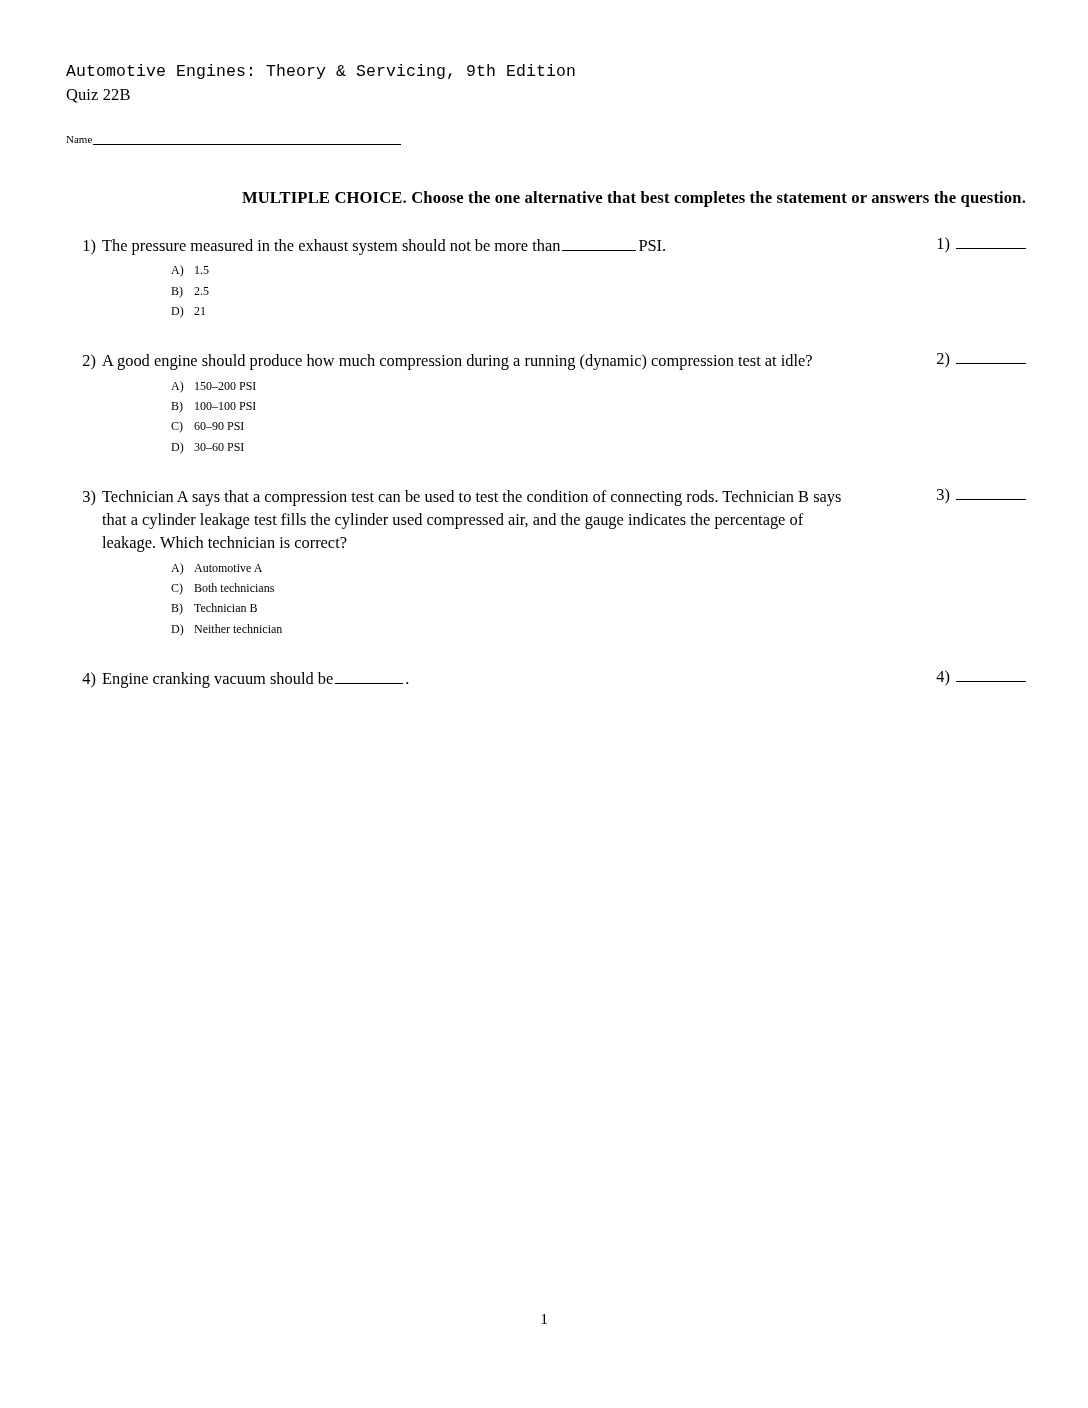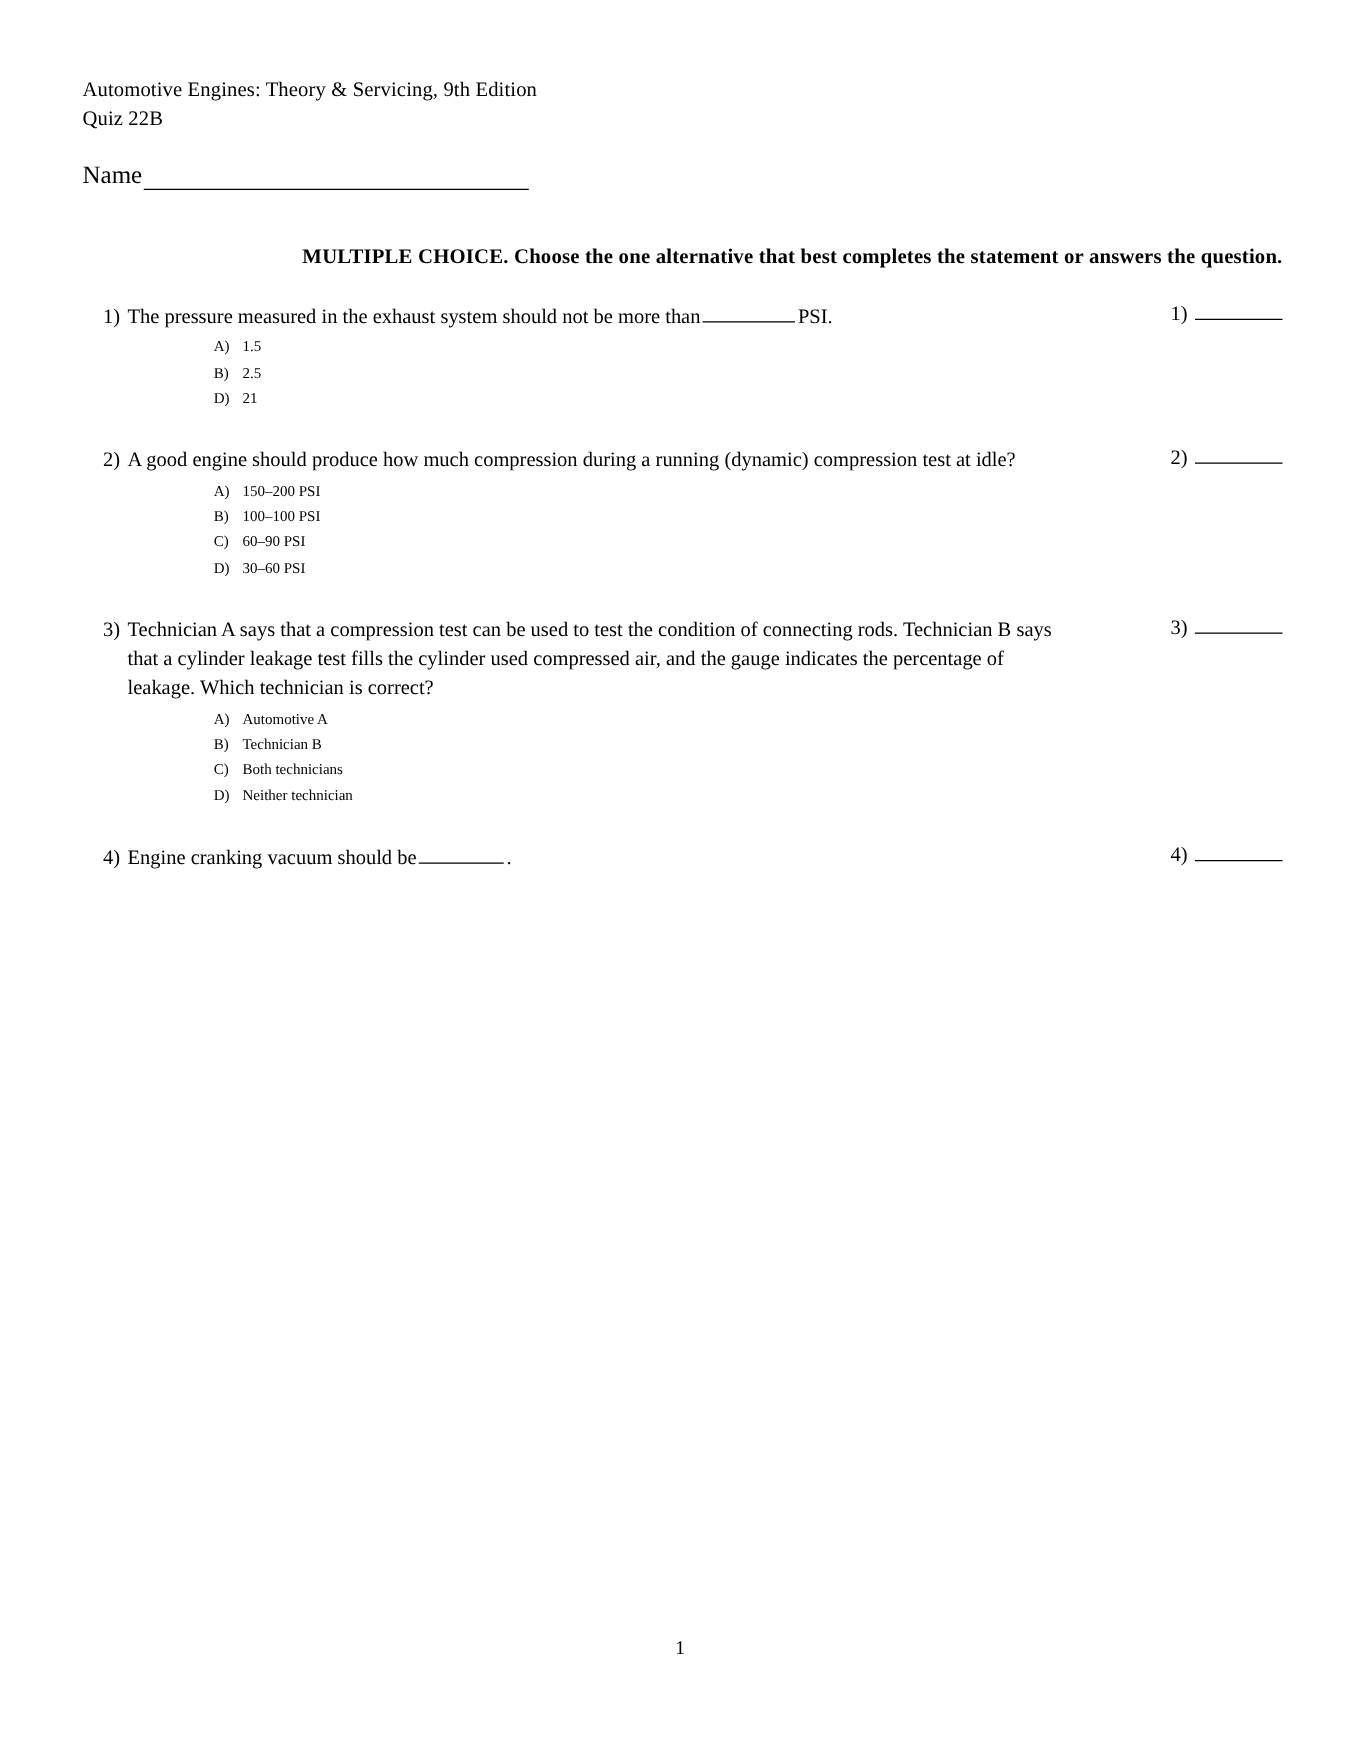--- a/index.html
+++ b/index.html
@@ -22,31 +22,32 @@
   .content {
     position: absolute;
     left: 66px;
     top: 60px;
     width: 960px;
   }
   .doc-title {
     font-size: 16.5px;
     line-height: 1.42;
     letter-spacing: 0.1px;
+    font-family: Liberation Mono, monospace;
   }
   .doc-subtitle {
     font-size: 16.5px;
     line-height: 1.42;
     letter-spacing: 0.1px;
   }
   .name-row {
     margin-top: 22px;
     display: flex;
     align-items: flex-end;
-    font-size: 20px;
+    font-size: 11px;
   }
   .name-label {
     white-space: nowrap;
   }
   .name-blank {
     display: inline-block;
     width: 308px;
     border-bottom: 1px solid #000;
     height: 15px;
     margin-left: 1px;
@@ -190,22 +191,22 @@
       </div>
 
       <div class="question">
         <div class="q-main">
           <div class="q-stem">
             <span class="q-num">3)</span>
             <span class="q-text">Technician A says that a compression test can be used to test the condition of connecting rods. Technician B says that a cylinder leakage test fills the cylinder used compressed air, and the gauge indicates the percentage of leakage. Which technician is correct?</span>
           </div>
           <div class="choices">
             <div class="choice"><span class="letter">A)</span><span>Automotive A</span></div>
+            <div class="choice"><span class="letter">C)</span><span>Both technicians</span></div>
             <div class="choice"><span class="letter">B)</span><span>Technician B</span></div>
-            <div class="choice"><span class="letter">C)</span><span>Both technicians</span></div>
             <div class="choice"><span class="letter">D)</span><span>Neither technician</span></div>
           </div>
         </div>
         <div class="answer-slot">
           <span class="answer-num">3)</span>
           <span class="answer-line"></span>
         </div>
       </div>
 
       <div class="question">

